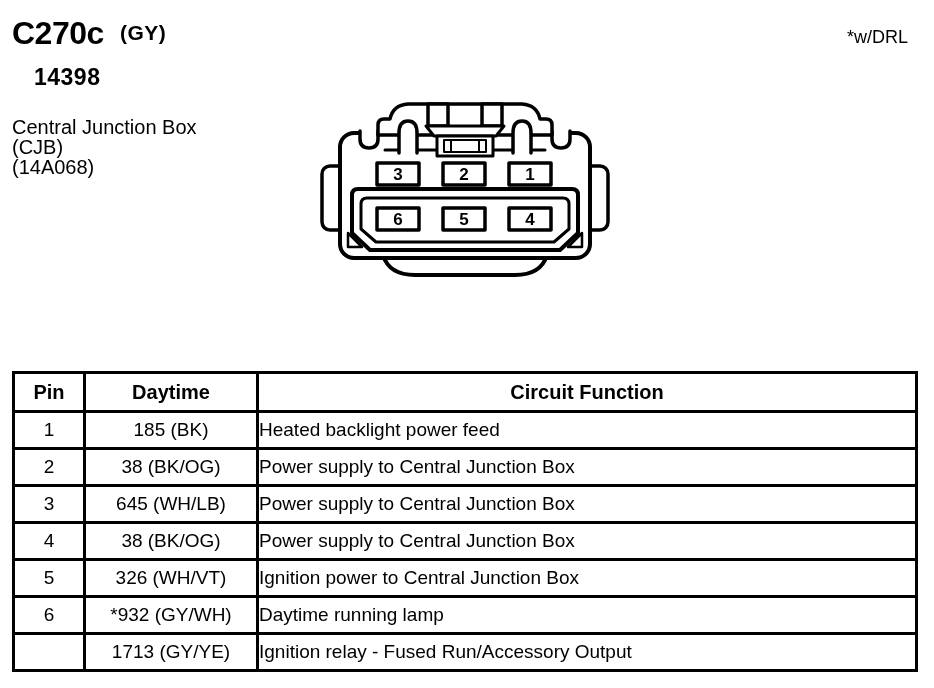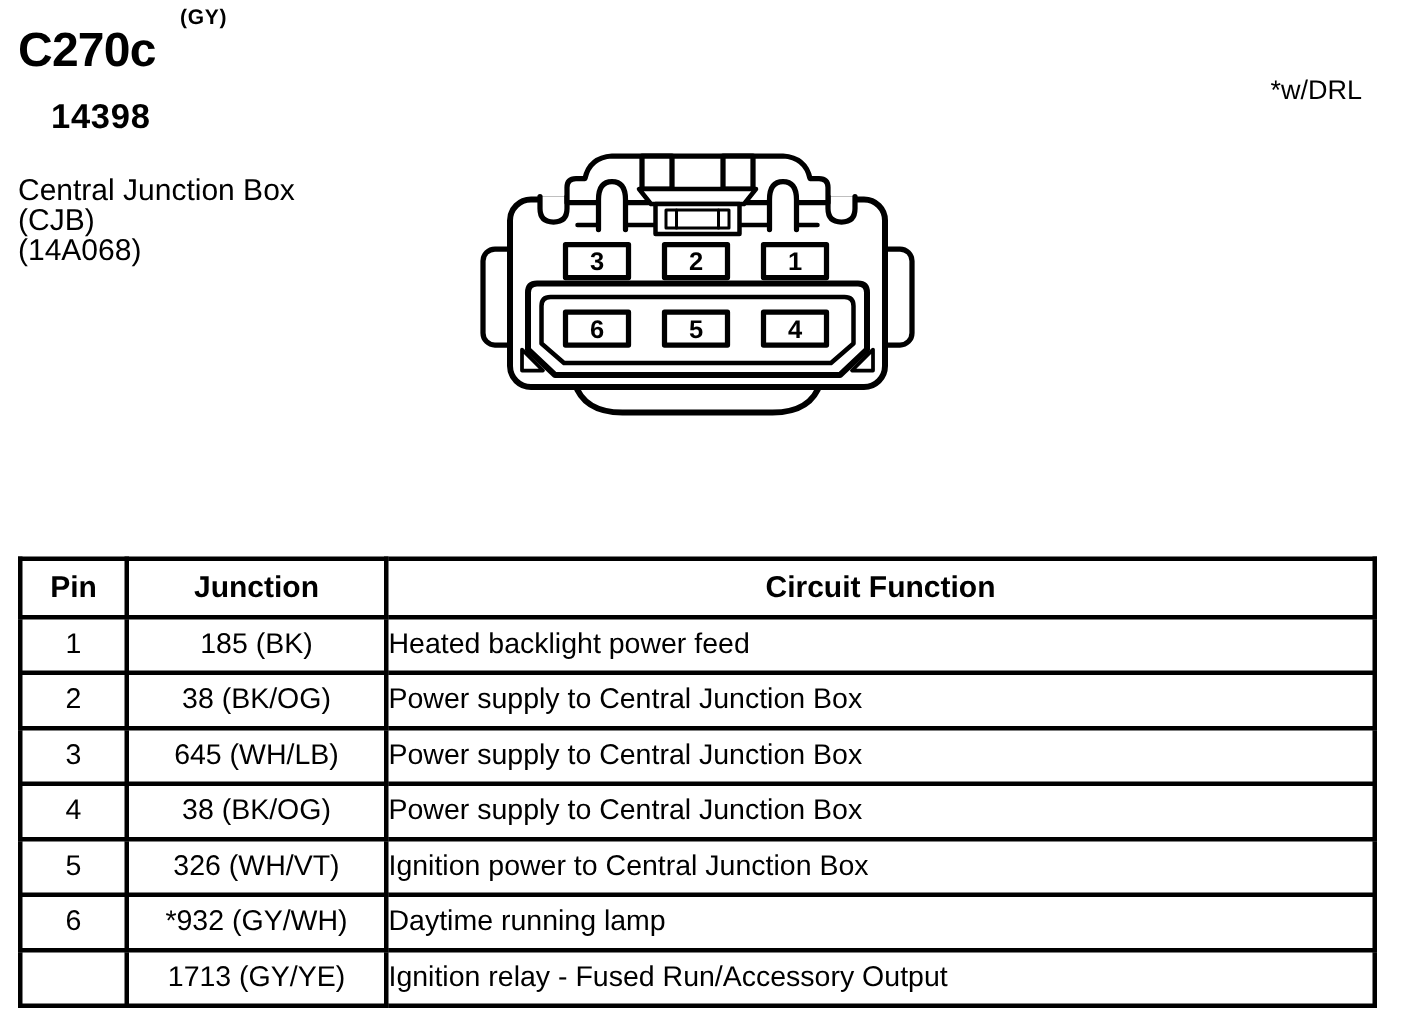--- a/index.html
+++ b/index.html
@@ -12,26 +12,26 @@
     font-family:"Liberation Sans", sans-serif;
     overflow:hidden;
   }
   
   .connector-id{
     position:absolute;left:12px;top:16px;
     font-size:32px;font-weight:700;letter-spacing:-0.5px;
     line-height:34px;
   }
   .connector-color{
-    position:absolute;left:120px;top:3px;
-    font-size:14px;font-weight:700;letter-spacing:0.5px;
+    position:absolute;left:120px;top:21px;
+    font-size:21px;font-weight:700;letter-spacing:0.5px;
   }
   .drl-note{
     position:absolute;right:26px;top:27px;
-    font-size:18px;font-weight:400;margin-top:23px;
+    font-size:18px;font-weight:400;
   }
   .part-number{
     position:absolute;left:12px;top:64px;
     font-size:23px;font-weight:700;letter-spacing:0.5px;margin-left:22px;
   }
   .component-name{
     position:absolute;left:12px;top:117px;
     font-size:20px;font-weight:400;line-height:20px;
   }
   
@@ -141,21 +141,21 @@
 
   <table class="pinout">
     <colgroup>
         <col class="col-pin">
         <col class="col-circuit">
         <col>
       </colgroup>
     <tbody>
         <tr>
       <th>Pin</th>
-      <th>Junction</th>
+      <th>Daytime</th>
       <th>Circuit Function</th>
     </tr>
     <tr>
       <td class="c-pin">1</td>
       <td class="c-circuit">185 (BK)</td>
       <td class="c-func">Heated backlight power feed</td>
     </tr>
     <tr>
       <td class="c-pin">2</td>
       <td class="c-circuit">38 (BK/OG)</td>

